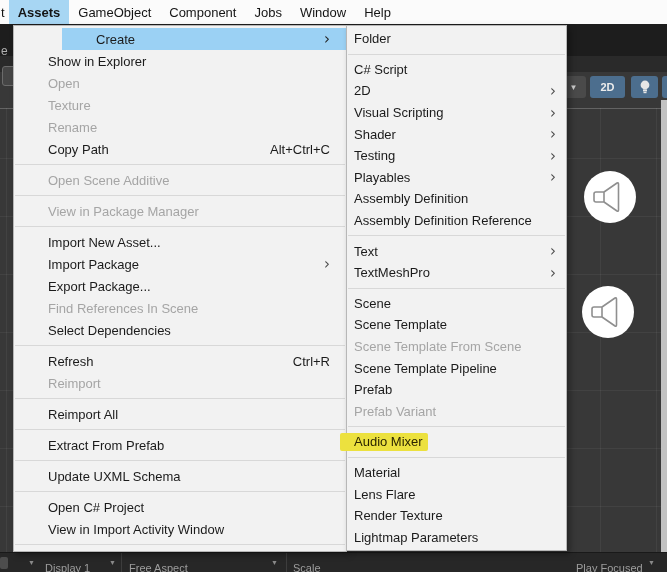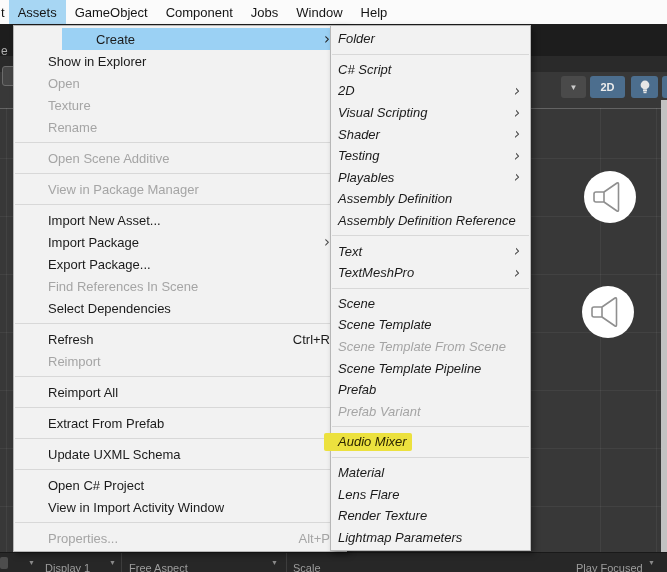--- a/index.html
+++ b/index.html
@@ -4,21 +4,21 @@
 <style>
   html,body{margin:0;padding:0;}
   body{width:667px;height:572px;position:relative;overflow:hidden;
        font-family:"Liberation Sans",sans-serif;background:#383838;}
 
   
   .menubar{position:absolute;top:0;left:0;right:0;height:24px;background:#fbfbfb;
            display:flex;align-items:stretch;font-size:13px;color:#141414;z-index:6;}
   .mitem{display:flex;align-items:center;padding:0 9px;}
   .mitem.partial{padding:0 4px 0 1px;}
-  .mitem.active{background:var(--menubar_highlight);}
+  .mitem.active{background:var(--menubar_highlight);font-weight:bold;}
 
   
   .bgblock{position:absolute;left:0;right:0;}
   .bg-dark{top:24px;height:32px;background:var(--editor_dark);}
   .bg-mid{top:56px;height:16px;background:var(--editor_mid);}
   .scene{position:absolute;top:72px;left:0;right:0;bottom:19px;background:var(--editor_bg);}
   .gline-h{position:absolute;left:0;right:0;height:1px;background:rgba(255,255,255,0.055);}
   .gline-h.bright{background:rgba(255,255,255,0.22);}
   .gline-v{position:absolute;top:36px;bottom:0;width:1px;background:rgba(255,255,255,0.055);}
   .right-strip{position:absolute;top:100px;bottom:19px;left:661px;width:6px;background:#c2c2c2;z-index:3;}
@@ -39,21 +39,21 @@
   .bb{position:absolute;top:9px;white-space:nowrap;}
   .bb-arrow{font-size:7px;color:#8a8a8a;top:6px;}
   .bb-sep{position:absolute;top:0;bottom:0;width:1px;background:#3d3d3d;}
   .bb-icon{position:absolute;left:0;top:4px;width:8px;height:12px;background:#4d4d4d;border-radius:2px;}
 
   
   .menu{position:absolute;background:#f2f2f2;border:1px solid #b7b7b7;
         box-shadow:3px 3px 6px rgba(0,0,0,0.35);padding:2px 0;
         font-size:13px;color:#1b1b1b;box-sizing:border-box;}
   #assets-menu{left:13px;top:25px;width:334px;z-index:10;}
-  #create-submenu{left:330px;top:25px;width:201px;z-index:11;font-style:italic;}
+  #create-submenu{left:346px;top:25px;width:221px;z-index:11;}
   .row{height:22px;display:flex;align-items:center;padding:0 16px 0 34px;}
   #create-submenu .row{height:21.6px;padding:0 10px 0 7px;}
   .row.disabled{color:#a5a5a5;}
   .row.hl{background:var(--menu_highlight);margin-left:48px;}
   .row .shortcut{margin-left:auto;}
   .row .arrow{margin-left:auto;font-size:15px;line-height:10px;color:#4a4a4a;font-family:"DejaVu Sans",sans-serif;}
   .row.hl .arrow{color:#222;}
   .sep{height:1px;background:#d8d8d8;margin:4px 1px;}
   .marker-label{background:var(--marker_yellow);padding:1px 5px 2px 14px;margin-left:-14px;
                 border-radius:2px;color:#2b2500;text-align:center;}
@@ -143,20 +143,24 @@
     </div>
     <div class="row disabled">
       <span class="label">Open</span>
     </div>
     <div class="row disabled">
       <span class="label">Texture</span>
     </div>
     <div class="row disabled">
       <span class="label">Rename</span>
     </div>
+    <div class="row">
+      <span class="label">Copy Path</span>
+      <span class="shortcut">Alt+Ctrl+C</span>
+    </div>
     <div class="sep"></div>
     <div class="row disabled">
       <span class="label">Open Scene Additive</span>
     </div>
     <div class="sep"></div>
     <div class="row disabled">
       <span class="label">View in Package Manager</span>
     </div>
     <div class="sep"></div>
     <div class="row">
@@ -196,24 +200,20 @@
       <span class="label">Update UXML Schema</span>
     </div>
     <div class="sep"></div>
     <div class="row">
       <span class="label">Open C# Project</span>
     </div>
     <div class="row">
       <span class="label">View in Import Activity Window</span>
     </div>
     <div class="sep"></div>
-    <div class="row disabled">
-      <span class="label">Properties...</span>
-      <span class="shortcut">Alt+P</span>
-    </div>
   </div>
 
 <div class="menu" id="create-submenu">
     <div class="row">
       <span class="label">Folder</span>
     </div>
     <div class="sep"></div>
     <div class="row">
       <span class="label">C# Script</span>
     </div>

